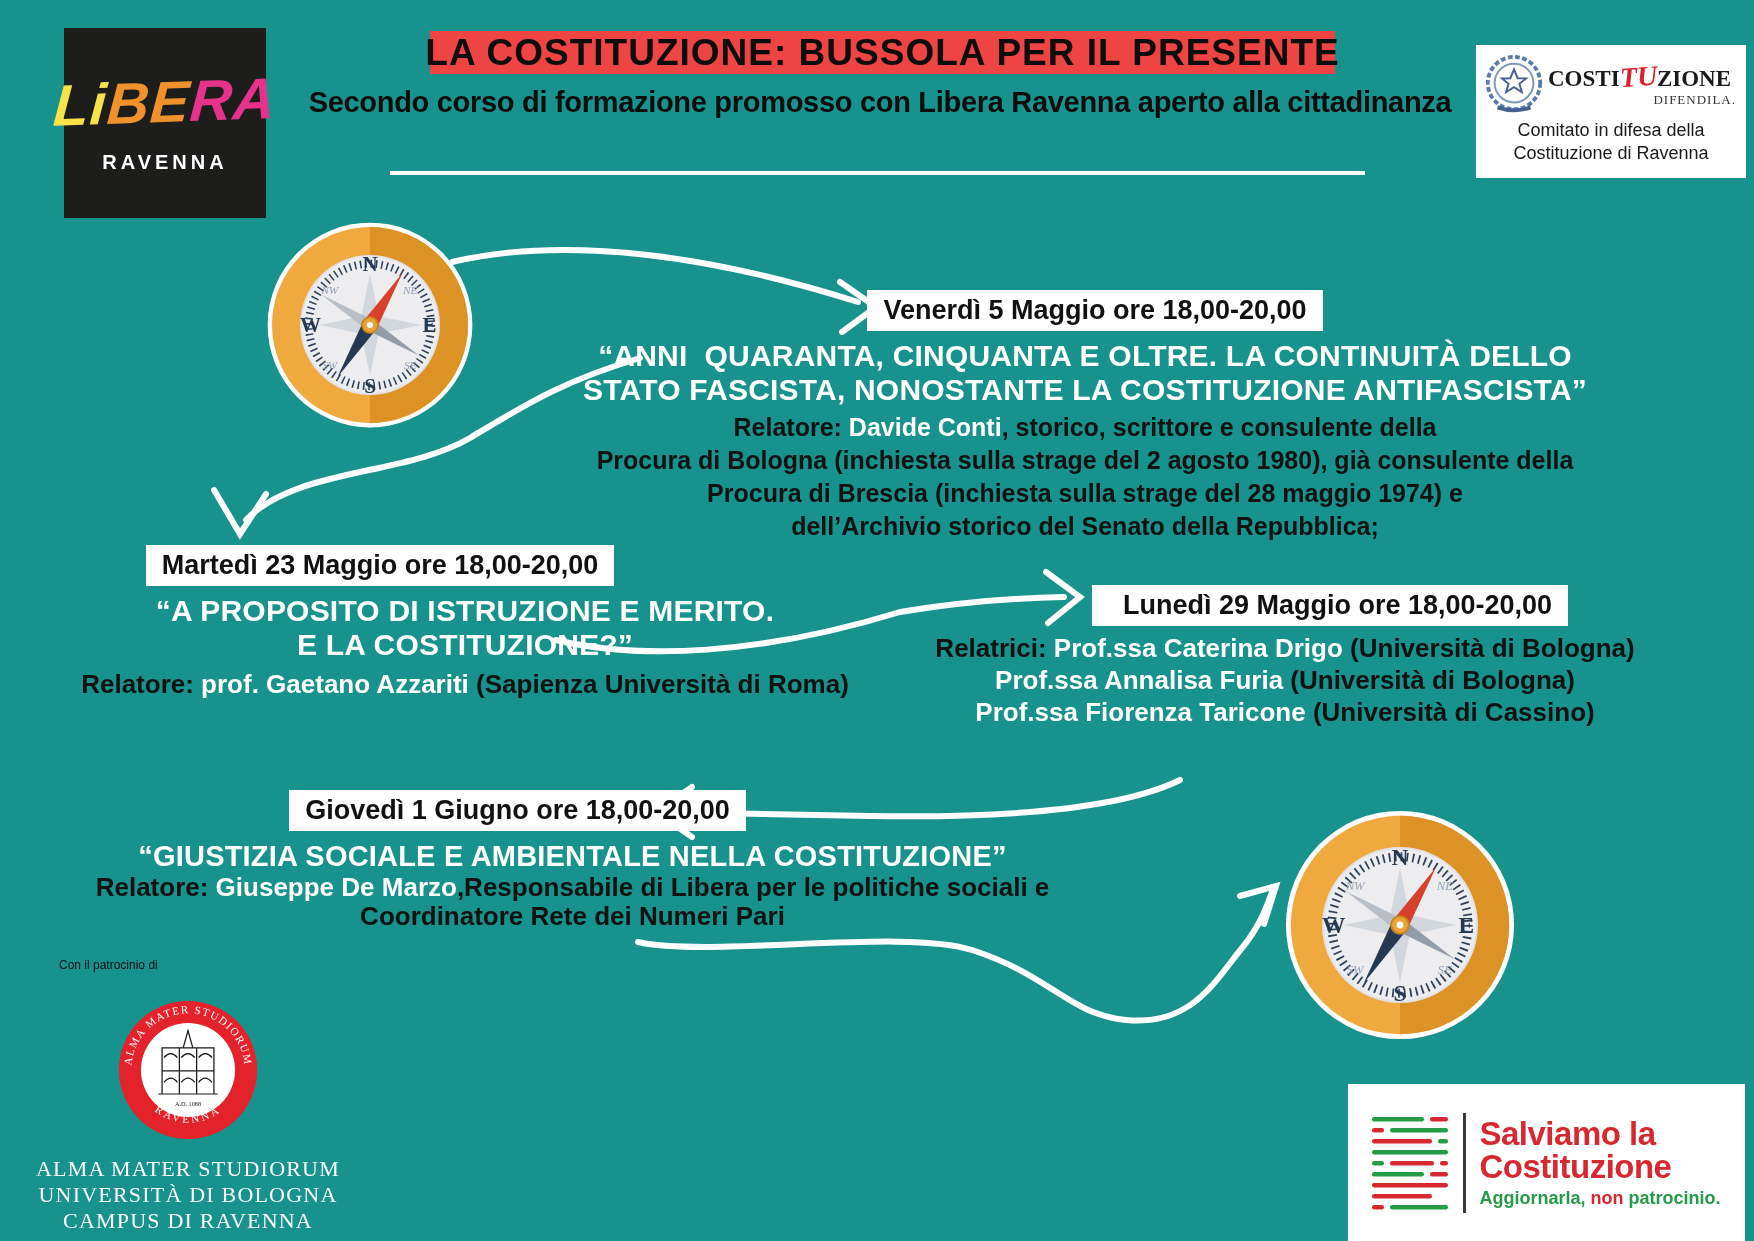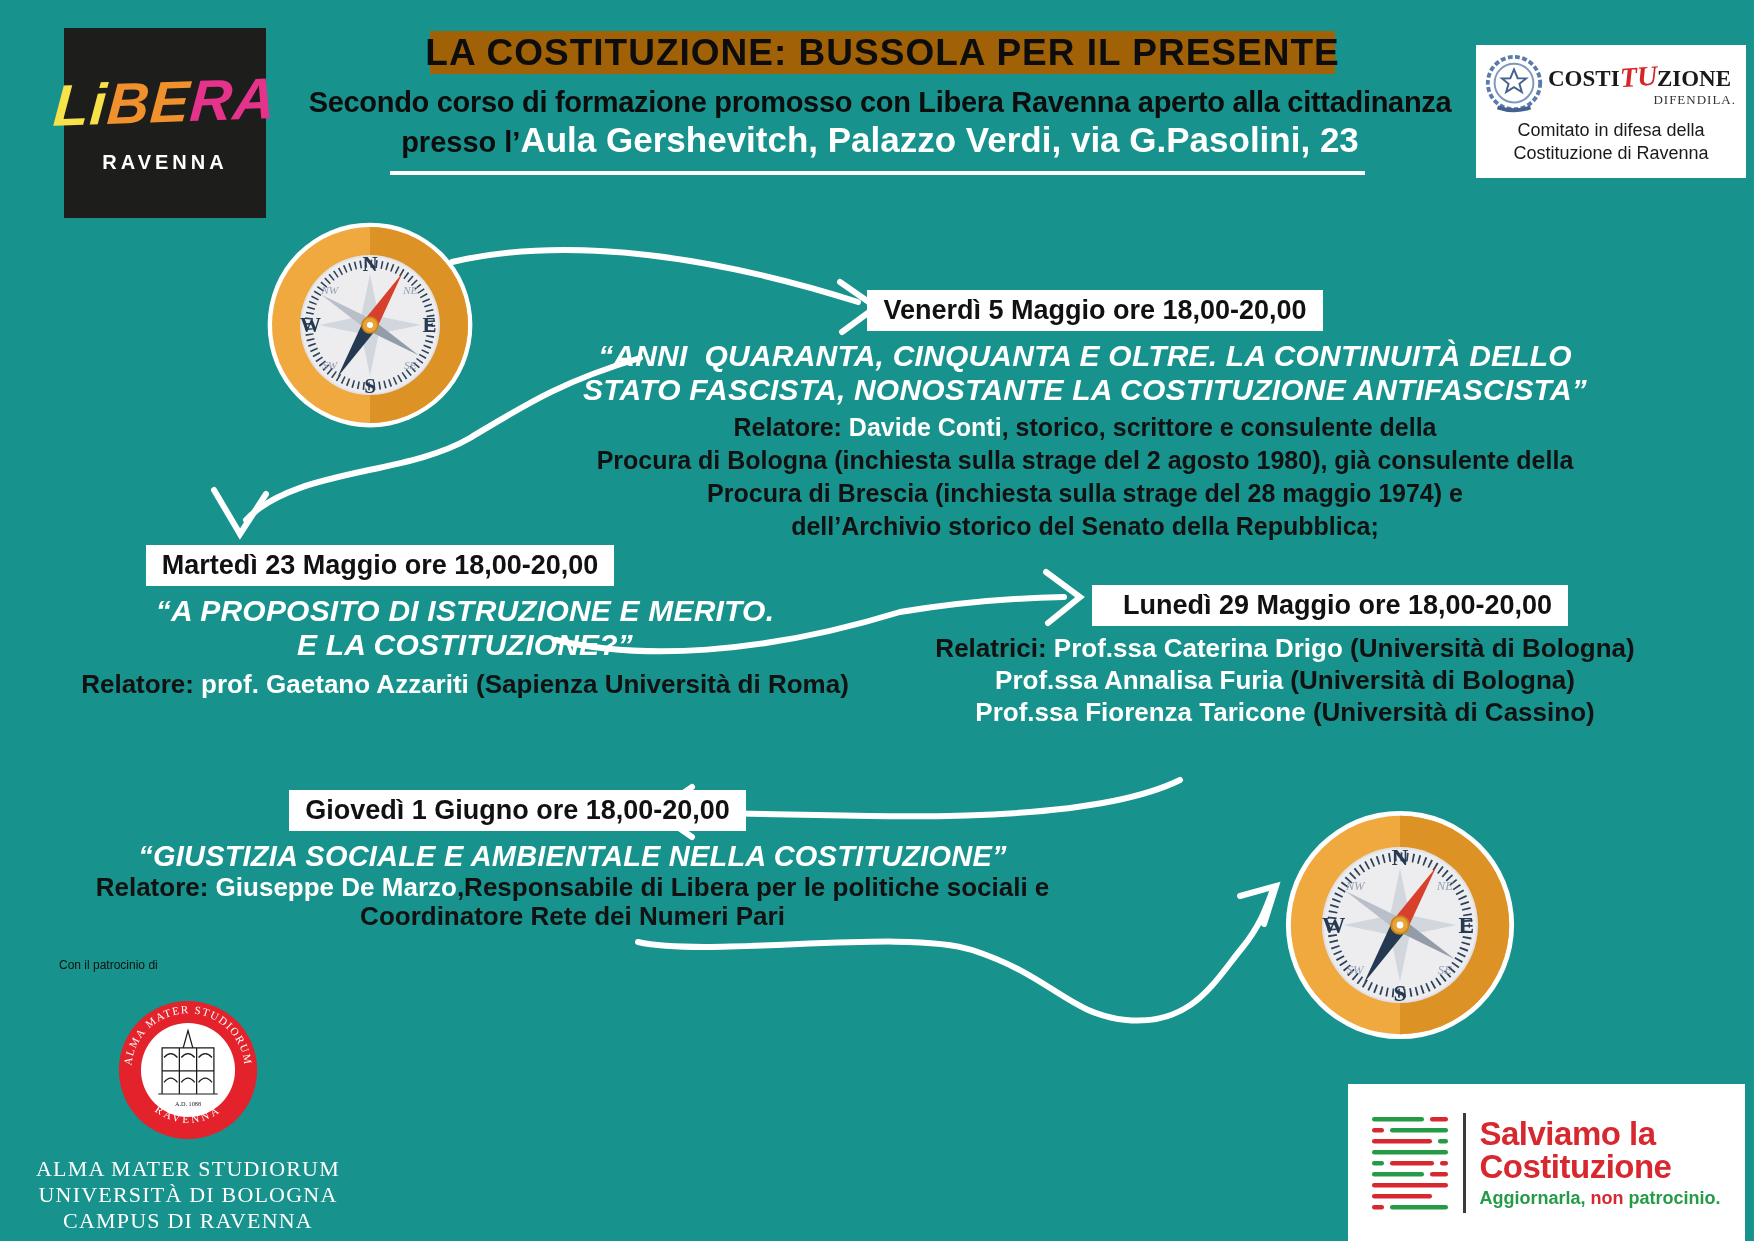--- a/index.html
+++ b/index.html
@@ -8,21 +8,21 @@
     overflow:hidden;font-family:"Liberation Sans",sans-serif;
   }
   
   .libera-logo{position:absolute;left:64px;top:28px;width:202px;height:190px;background:#1d1d1b;
     display:flex;flex-direction:column;align-items:center;justify-content:center;}
   .libera-word{font-size:58px;font-weight:bold;font-style:italic;transform:skewX(-6deg) rotate(-2deg);
     letter-spacing:1px;line-height:1;}
   .lib-y{color:#F7E24A}.lib-o{color:#F0912D}.lib-p{color:#E5338C}
   .libera-city{color:#fff;font-size:20px;font-weight:bold;letter-spacing:4px;margin-top:20px;}
 
-  .title-box{position:absolute;left:430px;top:31px;width:905px;height:43px;background:#a16207;
+  .title-box{position:absolute;left:430px;top:31px;width:905px;height:43px;background:#ef4444;
     display:flex;align-items:center;justify-content:center;}
   .title-box span{color:#0d0d0d;font-size:37px;font-weight:bold;letter-spacing:1px;white-space:nowrap;}
   .subtitle{position:absolute;left:295px;top:86px;width:1170px;text-align:center;
     color:#0d0d0d;font-size:29px;font-weight:bold;letter-spacing:-0.3px;}
   .venue-line{position:absolute;left:295px;top:120px;width:1170px;text-align:center;white-space:nowrap;}
   .venue-prefix{color:#0d0d0d;font-size:29px;font-weight:bold;}
   .venue-main{color:#ffffff;font-size:35px;font-weight:bold;}
   .header-rule{position:absolute;left:390px;top:171px;width:975px;height:4px;background:#fff;}
 
   .comitato-box{position:absolute;left:1476px;top:45px;width:270px;height:133px;background:#fff;}
@@ -43,21 +43,21 @@
   .ev4{left:25px;top:790px;width:1095px;}
   .date-box{display:inline-block;position:relative;background:#fff;color:#111;
     font-size:27px;font-weight:bold;padding:5px 16px;white-space:nowrap;}
   .ev1 .date-box{left:10px;}
   .ev2 .date-box{left:-85px;}
   .ev3 .date-box{left:45px;padding-left:31px;}
   .ev4 .date-box{left:-55px;}
   .ev-titles{margin-top:8px;}
   .ev3 .ev-titles{margin-top:16px;}
   .ev4 .ev-titles{margin-top:10px;}
-  .ev-title-line{color:#fff;font-size:30px;font-weight:bold;font-style:italic;
+  .ev-title-line{color:#fff;font-size:30px;font-weight:bold;
     line-height:34px;white-space:pre;letter-spacing:0.2px;}
   .ev4 .ev-title-line{font-size:29px;line-height:30px;}
   .ev-details{margin-top:4px;}
   .ev2 .ev-details{margin-top:6px;}
   .ev3 .ev-details{margin-top:6px;}
   .ev4 .ev-details{margin-top:2px;}
   .ev-detail-line{font-size:25px;font-weight:bold;line-height:33px;white-space:pre-wrap;}
   .ev2 .ev-detail-line,.ev3 .ev-detail-line,.ev4 .ev-detail-line{font-size:26px;line-height:32px;}
   .ev4 .ev-detail-line{line-height:29px;}
   .seg-dark{color:#121212;}
@@ -129,21 +129,20 @@
     <div class="libera-word">
       <span class="lib-y">Li</span><span class="lib-o">BE</span><span class="lib-p">RA</span>
     </div>
     <div class="libera-city">RAVENNA</div>
   </div>
 
   <div class="title-box">
     <span>LA COSTITUZIONE: BUSSOLA PER IL PRESENTE</span>
   </div>
   <div class="subtitle">Secondo corso di formazione promosso con Libera Ravenna aperto alla cittadinanza</div>
-  <div class="venue-line"><span class="venue-prefix">presso l’</span><span class="venue-main">Aula Gershevitch, Palazzo Verdi, via G.Pasolini, 23</span></div>
   <div class="header-rule"></div>
 
   <div class="comitato-box">
     <svg class="comitato-emblem" width="64" height="64" viewBox="0 0 66 66">
       <circle cx="33" cy="31" r="27" fill="none" stroke="#5C7BAD" stroke-width="4" stroke-dasharray="5 2.5"></circle>
       <circle cx="33" cy="31" r="20" fill="none" stroke="#7E97BD" stroke-width="2"></circle>
       <polygon points="33,17 36.8,26 45.5,26.2 38.6,31.8 41.1,40.2 33,35.2 24.9,40.2 27.4,31.8 20.5,26.2 29.2,26" fill="#ffffff" stroke="#44618F" stroke-width="2"></polygon>
       <path d="M 16,56 Q 33,62 50,56" fill="none" stroke="#44618F" stroke-width="4"></path>
     </svg>
     <div class="comitato-word"><span>COSTI</span><span class="comitato-tu">TU</span><span>ZIONE</span></div>

